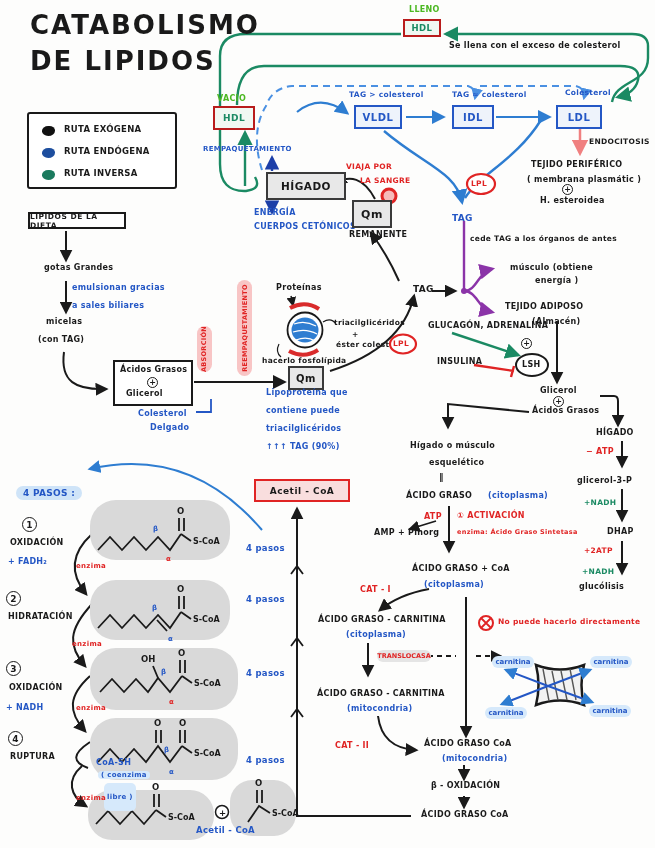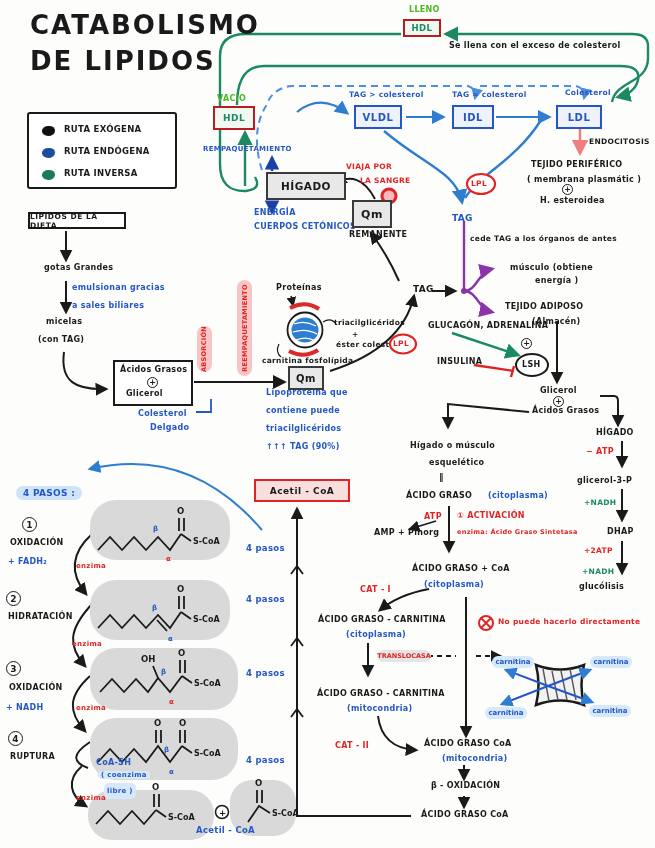--- a/index.html
+++ b/index.html
@@ -267,21 +267,21 @@
       <span>ABSORCIÓN</span>
     </div>
 <div class="vpill" style="left:237px;top:280px;width:15px;height:96px">
       <span>REEMPAQUETAMIENTO</span>
     </div>
 
 <div class="lbl" style="left:276px;top:283px">Proteínas</div>
 <div class="lbl t75" style="left:334px;top:318px">triacilglicéridos</div>
 <div class="lbl t75" style="left:352px;top:330px">+</div>
 <div class="lbl t75" style="left:336px;top:340px">éster colest</div>
-<div class="lbl t75" style="left:262px;top:356px">carnitina fosfolípida</div>
+<div class="lbl t75" style="left:262px;top:356px">hacerlo fosfolípida</div>
 <div class="box dark" style="left:288px;top:366px;width:36px;height:24px;font-size:10px">Qm</div>
 <div class="lbl blue" style="left:266px;top:388px">Lipoproteína que</div>
 <div class="lbl blue" style="left:266px;top:406px">contiene puede</div>
 <div class="lbl blue" style="left:266px;top:424px">triacilglicéridos</div>
 <div class="lbl blue" style="left:266px;top:442px">↑↑↑ TAG (90%)</div>
 
 <div class="lbl blue t9" style="left:452px;top:213px">TAG</div>
 <div class="lbl t75" style="left:470px;top:234px">cede TAG a los órganos de antes</div>
 <div class="lbl t9" style="left:413px;top:284px">TAG</div>
 <div class="lbl" style="left:510px;top:263px">músculo (obtiene</div>
@@ -354,18 +354,18 @@
 
 <div class="circ" style="left:6px;top:661px">3</div>
 <div class="lbl" style="left:9px;top:683px">OXIDACIÓN</div>
 <div class="lbl blue" style="left:6px;top:703px">+ NADH</div>
 <div class="lbl red t7" style="left:76px;top:704px">enzima</div>
 
 <div class="circ" style="left:8px;top:731px">4</div>
 <div class="lbl" style="left:10px;top:752px">RUPTURA</div>
 <div class="lbl blue" style="left:96px;top:758px">CoA-SH</div>
 <div class="lbl blue t7" style="left:98px;top:771px;background:#d6e9fb;border-radius:5px;padding:0 3px">( coenzima</div>
-<div class="lbl blue t7" style="left:104px;top:783px;background:#d6e9fb;border-radius:5px;padding:4px 3px">libre )</div>
+<div class="lbl blue t7" style="left:104px;top:783px;background:#d6e9fb;border-radius:5px;padding:10px 3px">libre )</div>
 <div class="lbl red t7" style="left:76px;top:794px">enzima</div>
 
 <div class="lbl blue t85" style="left:196px;top:825px">Acetil - CoA</div>
 
 </div>
 
 </body></html>

